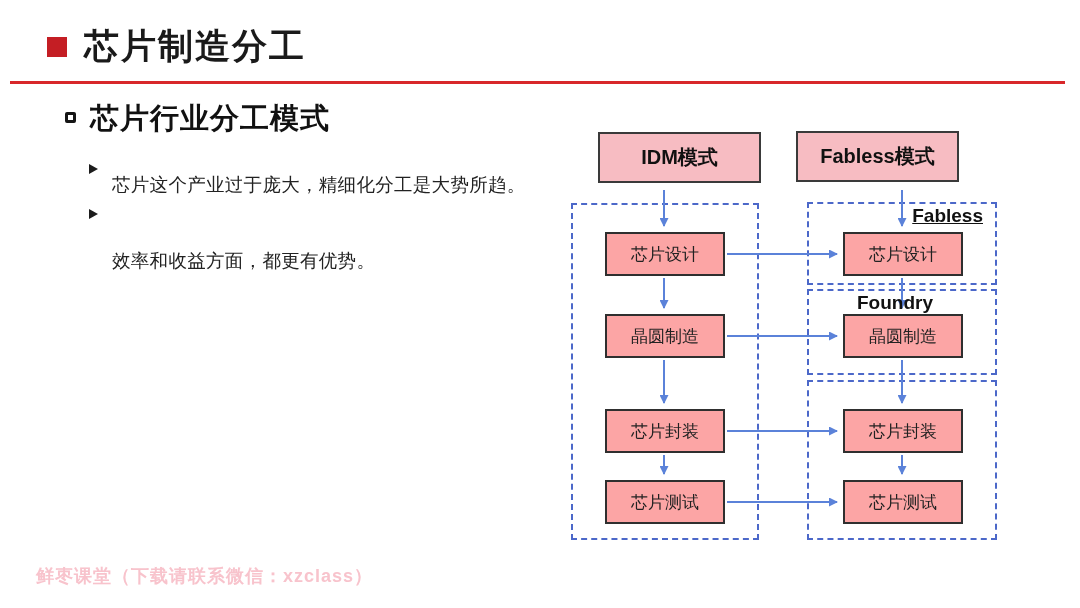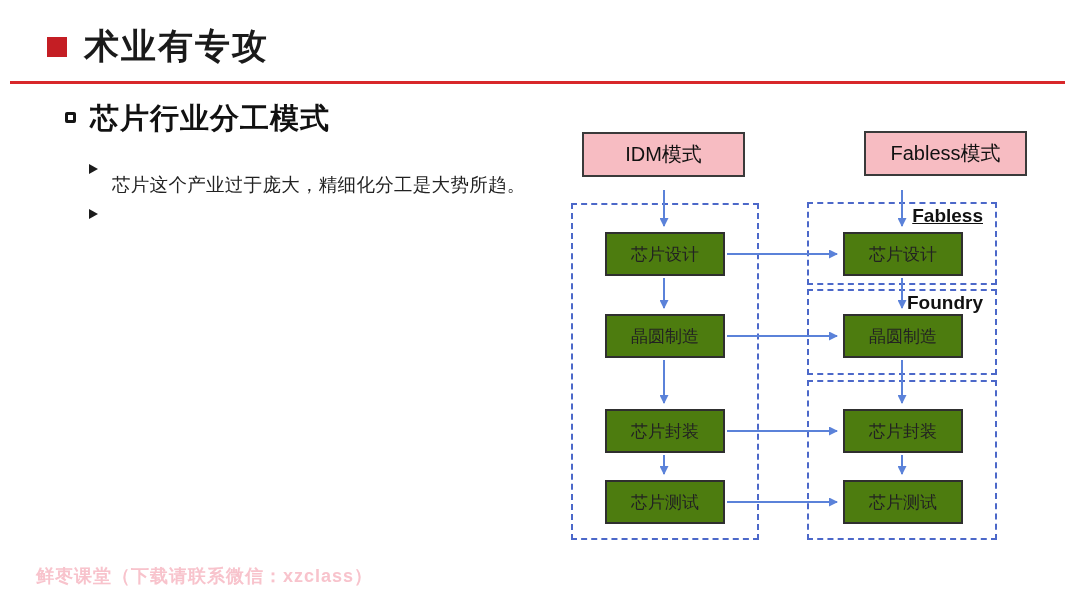--- a/index.html
+++ b/index.html
@@ -50,28 +50,28 @@
   .bullet-arrow {
     position: absolute; left: 89px;
     width: 0; height: 0;
     border-top: 5px solid transparent;
     border-bottom: 5px solid transparent;
     border-left: 9px solid #1c1c1c;
   }
 
   
   .hdr-box {
-    position: absolute; width: 163px; height: 45px;
+    position: absolute; width: 163px; height: 51px;
     background: #f7bcc2; border: 2px solid #3a3a3a;
     display: flex; align-items: center; justify-content: center;
-    font-size: 20px; font-weight: normal; color: #111; white-space: nowrap;
+    font-size: 20px; font-weight: bold; color: #111; white-space: nowrap; margin-left: 16px;
   }
   .step-box {
     position: absolute; width: 120px; height: 44px;
-    background: #4d7c0f; border: 2px solid #2f2f2f;
+    background: #fca5a5; border: 2px solid #2f2f2f;
     display: flex; align-items: center; justify-content: center;
     font-size: 17px; color: #222; white-space: nowrap;
   }
   .dash-box {
     position: absolute;
     border: 2px dashed #4c68c9; background: transparent;
   }
   .group-label {
     position: absolute; left: 807px; width: 176px;
     text-align: right; font-size: 19px; font-weight: bold; color: #111;
@@ -88,31 +88,32 @@
     font-size: 18px; font-weight: bold; color: #f8c3cc;
     letter-spacing: 1px; white-space: nowrap;
   }
 </style>
 </head>
 <body>
 
 <div class="slide">
 
   <div class="title-square"></div>
-  <div class="slide-title">术业有专攻</div>
+  <div class="slide-title">芯片制造分工</div>
   <div class="red-rule"></div>
 
   <div class="section-square"></div>
   <div class="section-heading">芯片行业分工模式</div>
 
   <div class="bullet-arrow" style="top:164px;"></div>
   <div class="bullet-text" style="top:172px;">芯片这个产业过于庞大，精细化分工是大势所趋。</div>
 
   <div class="bullet-arrow" style="top:209px;"></div>
 
+  <div class="bullet-text" style="top:248px;">效率和收益方面，都更有优势。</div>
 
   <div class="dash-box" style="left:571px; top:203px; width:188px; height:337px;"></div>
   <div class="dash-box" style="left:807px; top:202px; width:190px; height:83px;"></div>
   <div class="dash-box" style="left:807px; top:289px; width:190px; height:86px;"></div>
   <div class="dash-box" style="left:807px; top:380px; width:190px; height:160px;"></div>
 
   <svg class="connectors" viewBox="0 0 1080 608">
     <defs>
       <marker id="ah" markerUnits="userSpaceOnUse" markerWidth="10" markerHeight="9" refX="8" refY="4.5" orient="auto">
         <path d="M0,0 L9,4.5 L0,9 z" fill="#5b82d9"></path>
@@ -129,24 +130,24 @@
     <line x1="902" y1="360" x2="902" y2="403" stroke="#5b82d9" stroke-width="2" marker-end="url(#ah)"></line>
     <line x1="902" y1="455" x2="902" y2="474" stroke="#5b82d9" stroke-width="2" marker-end="url(#ah)"></line>
 
     <line x1="727" y1="254" x2="837" y2="254" stroke="#5b82d9" stroke-width="2" marker-end="url(#ah)"></line>
     <line x1="727" y1="336" x2="837" y2="336" stroke="#5b82d9" stroke-width="2" marker-end="url(#ah)"></line>
     <line x1="727" y1="431" x2="837" y2="431" stroke="#5b82d9" stroke-width="2" marker-end="url(#ah)"></line>
     <line x1="727" y1="502" x2="837" y2="502" stroke="#5b82d9" stroke-width="2" marker-end="url(#ah)"></line>
   </svg>
 
   <div class="hdr-box" style="left:582px; top:132px;">IDM模式</div>
-  <div class="hdr-box" style="left:864px; top:131px;">Fabless模式</div>
+  <div class="hdr-box" style="left:780px; top:131px;">Fabless模式</div>
 
   <div class="group-label" style="top:205px;text-decoration:underline;">Fabless</div>
-  <div class="group-label" style="top:292px;">Foundry</div>
+  <div class="group-label" style="top:292px;text-align:center;">Foundry</div>
 
   <div class="step-box" style="left:605px; top:232px;">芯片设计</div>
   <div class="step-box" style="left:605px; top:314px;">晶圆制造</div>
   <div class="step-box" style="left:605px; top:409px;">芯片封装</div>
   <div class="step-box" style="left:605px; top:480px;">芯片测试</div>
 
   <div class="step-box" style="left:843px; top:232px;">芯片设计</div>
   <div class="step-box" style="left:843px; top:314px;">晶圆制造</div>
   <div class="step-box" style="left:843px; top:409px;">芯片封装</div>
   <div class="step-box" style="left:843px; top:480px;">芯片测试</div>

